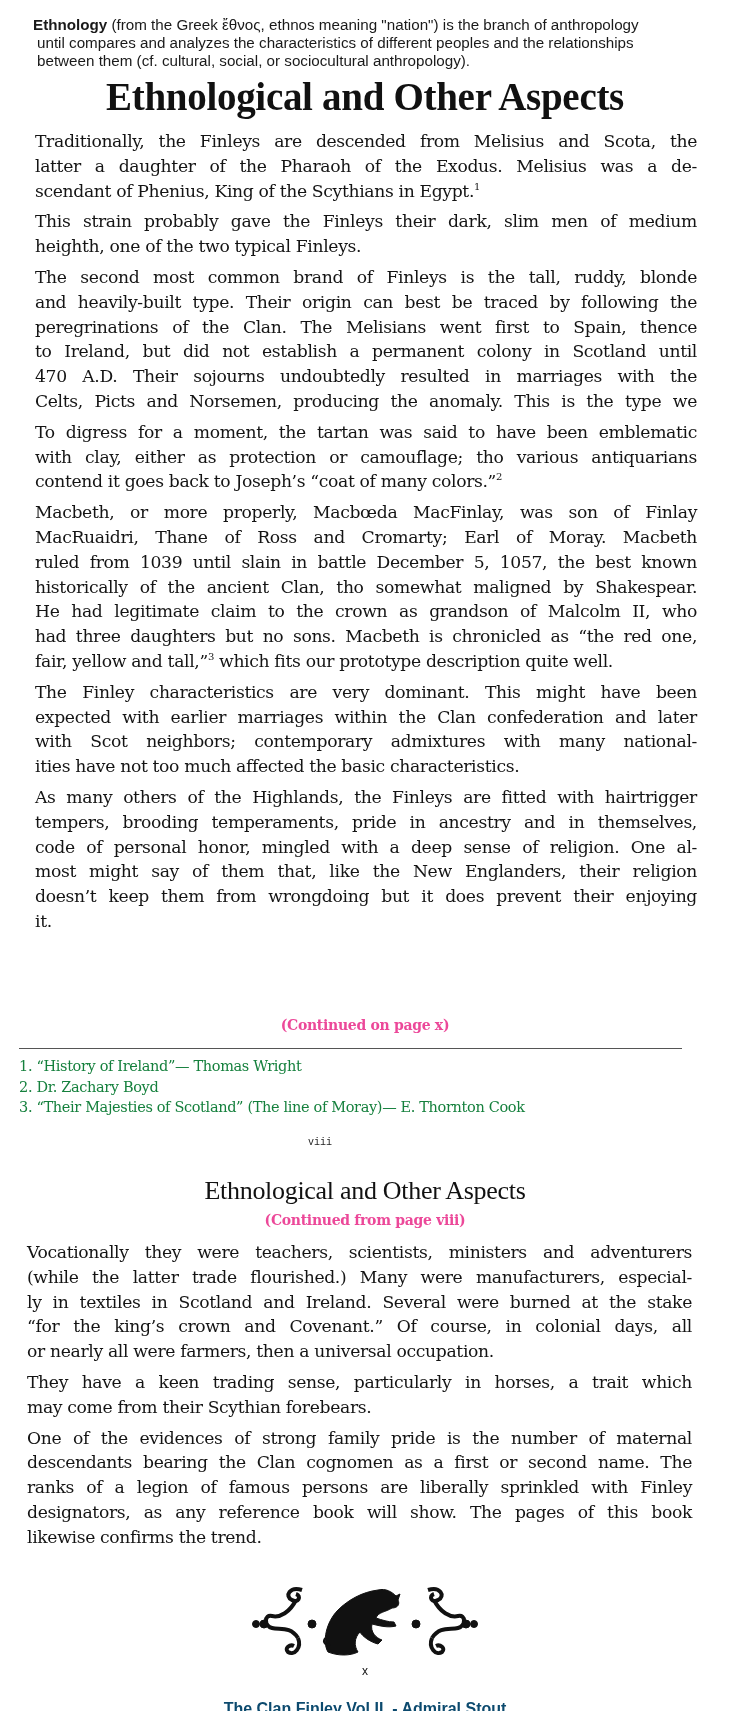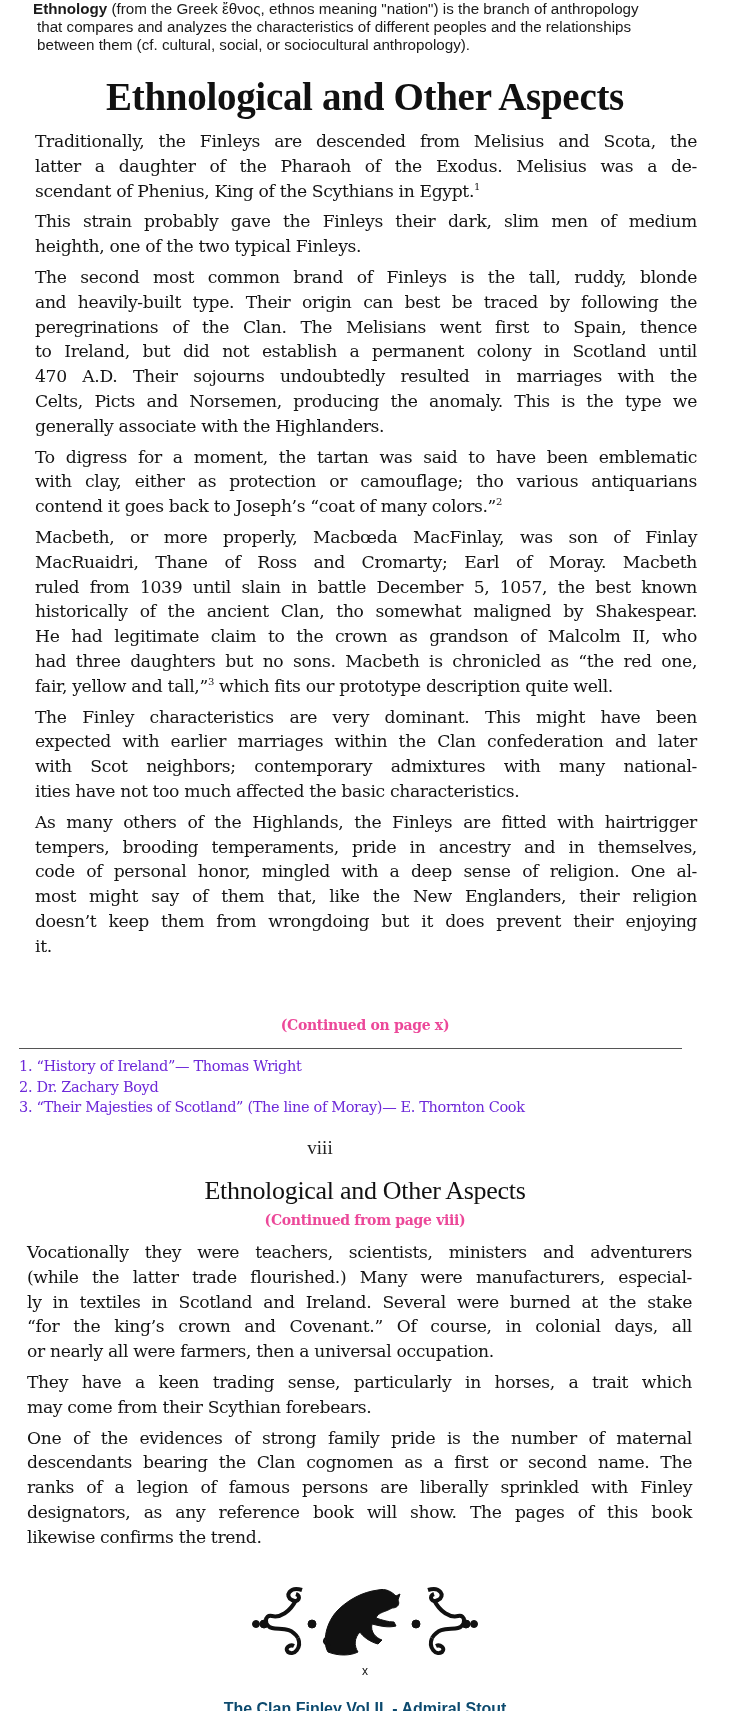--- a/index.html
+++ b/index.html
@@ -1,21 +1,21 @@
 <!DOCTYPE html>
 <html><head>
   <meta charset="utf-8">
   <style>
     html, body { margin: 0; padding: 0; background: #ffffff; }
     body {
       width: 730px; height: 1711px; position: relative; overflow: hidden;
       color: #111111;
     }
     .intro {
-      position: absolute; left: 33px; top: 0; width: 680px;
+      position: absolute; left: 33px; top: 16px; width: 680px;
       font-family: "Liberation Sans", sans-serif; font-size: 15.2px; line-height: 18px;
       color: #1a1a1a;
     }
     .intro .line { display: block; white-space: nowrap; }
     .intro .line.indent { padding-left: 4px; }
     .intro b { font-weight: bold; }
 
     .title-main {
       position: absolute; left: 0; top: 74px; width: 730px; text-align: center;
       font-family: "Liberation Serif", serif; font-weight: bold; font-size: 39px;
@@ -37,27 +37,27 @@
       position: absolute; left: 0; width: 730px; text-align: center;
       font-family: "DejaVu Serif", serif; font-size: 14px; font-weight: bold; color: #ec4899;
       letter-spacing: -0.3px;
     }
     .rule {
       position: absolute; left: 19px; top: 1048px; width: 663px; height: 0;
       border-top: 1.4px solid #555;
     }
     .footnotes {
       position: absolute; left: 19px; top: 1056px; width: 660px;
-      font-family: "DejaVu Serif", serif; font-size: 14.5px; line-height: 20.5px; color: #6d28d9;
+      font-family: "DejaVu Serif", serif; font-size: 14.5px; line-height: 20.5px; color: #15803d;
       letter-spacing: -0.35px; font-weight: bold;
     }
     .footnotes .fn { display: block; white-space: nowrap; font-weight: normal; }
     .folio {
       position: absolute; left: 0; width: 640px; text-align: center;
-      font-family: Liberation Serif, serif; font-size: 19px; color: #222;
+      font-family: Liberation Mono, monospace; font-size: 10px; color: #222;
     }
     .title-second {
       position: absolute; left: 0; top: 1176px; width: 730px; text-align: center;
       font-family: "Liberation Serif", serif; font-size: 26px; color: #111;
       letter-spacing: -0.3px;
     }
     .ornament {
       position: absolute; left: 250px; top: 1582px; width: 230px; height: 80px;
     }
     .page-x {
@@ -67,21 +67,21 @@
     .book-credit {
       position: absolute; left: 0; top: 1700px; width: 730px; text-align: center;
       font-family: "Liberation Sans", sans-serif; font-weight: bold; font-size: 16px; color: #0c4a6e;
     }
   </style>
 </head>
 <body>
 
 <div class="intro">
   <span class="line"><b>Ethnology</b><span> (from the Greek ἔθνος, ethnos meaning "nation") is the branch of anthropology</span></span>
-  <span class="line indent">that compares and analyzes the characteristics of different peoples and the relationships</span>
+  <span class="line indent">until compares and analyzes the characteristics of different peoples and the relationships</span>
   <span class="line indent">between them (cf. cultural, social, or sociocultural anthropology).</span>
 </div>
 
 <h1 class="title-main" style="margin:0;">Ethnological and Other Aspects</h1>
 
 <div class="body-text" id="body-viii" style="top:129px;margin-left:16px;">
     <p class="para">
       <span class="ln"><span>Traditionally, the Finleys are descended from Melisius and Scota, the</span></span>
       <span class="ln"><span>latter a daughter of the Pharaoh of the Exodus. Melisius was a de-</span></span>
       <span class="ln last"><span>scendant of Phenius, King of the Scythians in Egypt.</span><sup>1</sup></span>
@@ -90,21 +90,20 @@
       <span class="ln"><span>This strain probably gave the Finleys their dark, slim men of medium</span></span>
       <span class="ln last"><span>heighth, one of the two typical Finleys.</span></span>
     </p>
     <p class="para">
       <span class="ln"><span>The second most common brand of Finleys is the tall, ruddy, blonde</span></span>
       <span class="ln"><span>and heavily-built type. Their origin can best be traced by following the</span></span>
       <span class="ln"><span>peregrinations of the Clan. The Melisians went first to Spain, thence</span></span>
       <span class="ln"><span>to Ireland, but did not establish a permanent colony in Scotland until</span></span>
       <span class="ln"><span>470 A.D. Their sojourns undoubtedly resulted in marriages with the</span></span>
       <span class="ln"><span>Celts, Picts and Norsemen, producing the anomaly. This is the type we</span></span>
-      <span class="ln last"><span>generally associate with the Highlanders.</span></span>
     </p>
     <p class="para">
       <span class="ln"><span>To digress for a moment, the tartan was said to have been emblematic</span></span>
       <span class="ln"><span>with clay, either as protection or camouflage; tho various antiquarians</span></span>
       <span class="ln last"><span>contend it goes back to Joseph’s “coat of many colors.”</span><sup>2</sup></span>
     </p>
     <p class="para">
       <span class="ln"><span>Macbeth, or more properly, Macbœda MacFinlay, was son of Finlay</span></span>
       <span class="ln"><span>MacRuaidri, Thane of Ross and Cromarty; Earl of Moray. Macbeth</span></span>
       <span class="ln"><span>ruled from 1039 until slain in battle December 5, 1057, the best known</span></span>

